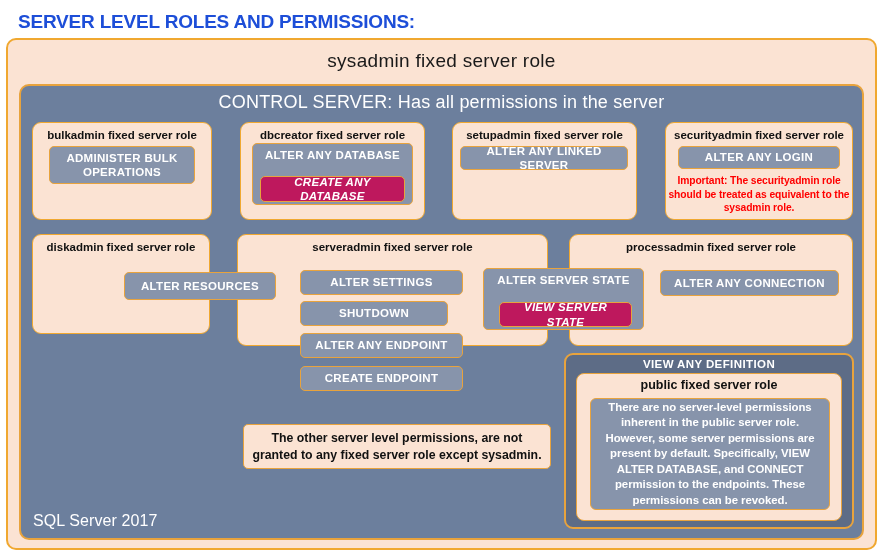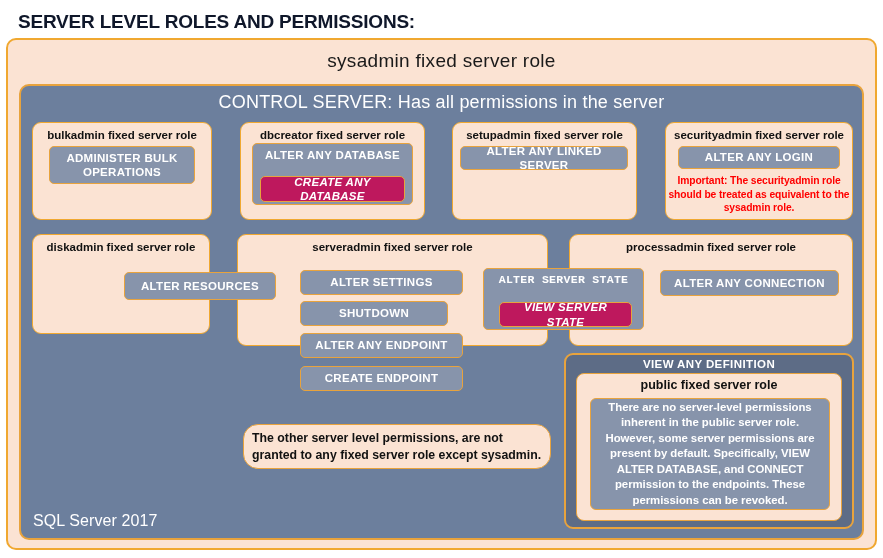--- a/index.html
+++ b/index.html
@@ -6,21 +6,21 @@
   body{
     width:883px;height:558px;position:relative;overflow:hidden;
     font-family:"Liberation Sans",sans-serif;
     -webkit-font-smoothing:antialiased;
   }
   .abs{position:absolute;box-sizing:border-box;}
 
   
   #title-bar{left:18px;top:8px;width:850px;height:28px;
     display:flex;align-items:center;gap:6px;white-space:nowrap;}
-  #title-strong{font-size:19px;font-weight:700;color:#0f172a;letter-spacing:-0.2px;}
+  #title-strong{font-size:19px;font-weight:700;color:#1d4ed8;letter-spacing:-0.2px;}
   #title-sub{font-size:16px;font-weight:400;color:#111;letter-spacing:-0.2px;}
 
   
   .peach{
     background:#FBE3D3;border:2px solid #F0A830;border-radius:10px;
   }
   .slate{
     background:#6C7F9D;border:2px solid #E8A33D;border-radius:10px;
   }
 
@@ -53,22 +53,22 @@
   .pill.dark{background:#be185d;font-style:italic;}
 
   
   .note-red{
     color:#FF0000;font-size:10.3px;font-weight:700;text-align:center;
     line-height:1.32;letter-spacing:-0.1px;
   }
 
   
   .note-peach{
-    background:#FBE3D3;border:1.7px solid #E8A33D;border-radius:15px;
-    display:flex;align-items:center;justify-content:center;text-align:left;
+    background:#FBE3D3;border:1.7px solid #E8A33D;border-radius:5px;
+    display:flex;align-items:center;justify-content:center;text-align:center;
     color:#111;font-size:12.3px;font-weight:700;line-height:1.35;padding:0 8px;
   }
 
   
   #public-outer{background:#5D6C86;border:2px solid #E8A33D;border-radius:9px;}
   #vad-label{text-align:center;color:#ffffff;font-size:11.5px;font-weight:700;
     letter-spacing:0.4px;}
   #public-inner{background:#FBE3D3;border:1.7px solid #E8A33D;border-radius:8px;}
   #public-title{text-align:center;font-size:12.5px;font-weight:700;color:#111;}
   #public-text{
@@ -128,21 +128,21 @@
   <div class="role-title">processadmin fixed server role</div>
 </div>
 
 <div class="abs pill" style="left:124px;top:272px;width:152px;height:28px;">ALTER RESOURCES</div>
 
 <div class="abs pill" style="left:300px;top:270px;width:163px;height:25px;">ALTER SETTINGS</div>
 <div class="abs pill" style="left:300px;top:301px;width:148px;height:25px;">SHUTDOWN</div>
 <div class="abs pill" style="left:300px;top:333px;width:163px;height:25px;">ALTER ANY ENDPOINT</div>
 <div class="abs pill" style="left:300px;top:366px;width:163px;height:25px;">CREATE  ENDPOINT</div>
 
-<div class="abs pill" style="left:483px;top:268px;width:161px;height:62px;align-items:flex-start;padding-top:4px;font-family:Liberation Mono, monospace;">ALTER SERVER STATE</div>
+<div class="abs pill" style="left:483px;top:268px;width:161px;height:62px;align-items:flex-start;padding-top:4px;">ALTER SERVER STATE</div>
 <div class="abs pill dark" style="left:499px;top:302px;width:133px;height:25px;">VIEW SERVER STATE</div>
 
 <div class="abs pill" style="left:660px;top:270px;width:179px;height:26px;">ALTER ANY CONNECTION</div>
 
 <div class="abs note-peach" style="left:243px;top:424px;width:308px;height:45px;">The other server level permissions,  are not granted to any fixed server role except sysadmin.</div>
 
 <div class="abs" id="public-outer" style="left:564px;top:353px;width:290px;height:176px;"></div>
 <div class="abs" id="vad-label" style="left:564px;top:358px;width:290px;height:16px;">VIEW ANY DEFINITION</div>
 
 <div class="abs" id="public-inner" style="left:576px;top:373px;width:266px;height:148px;"></div>

